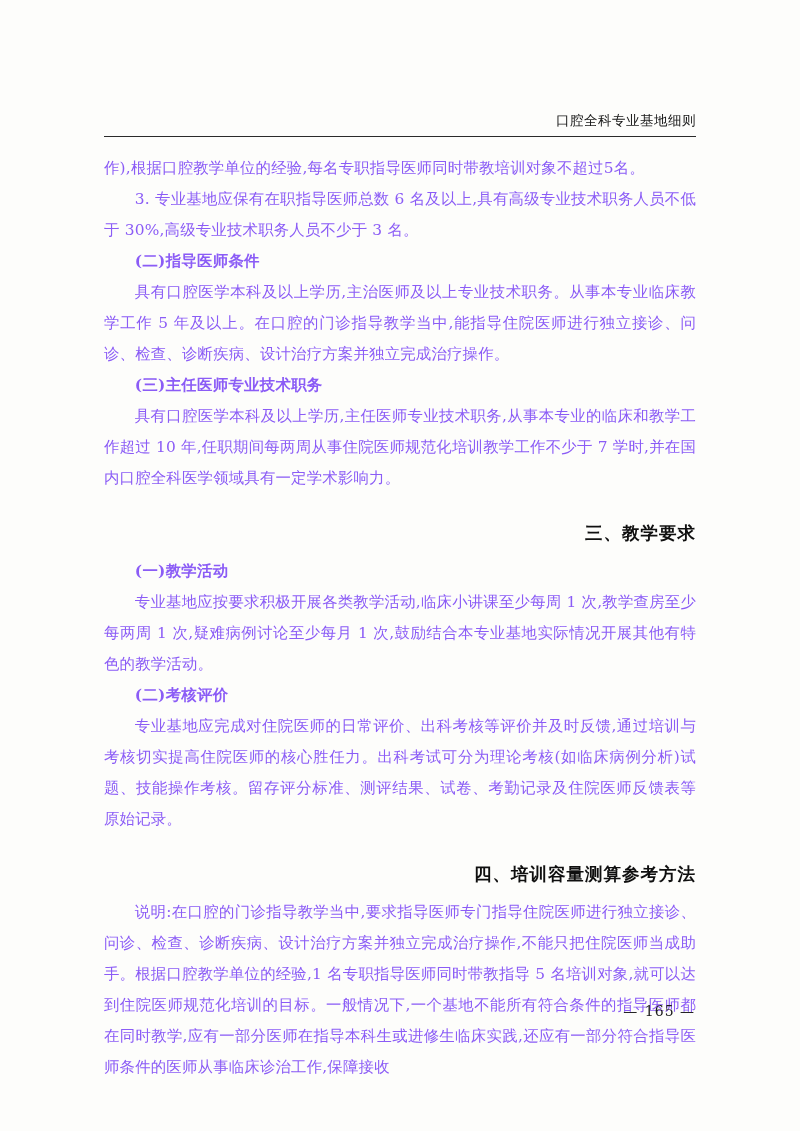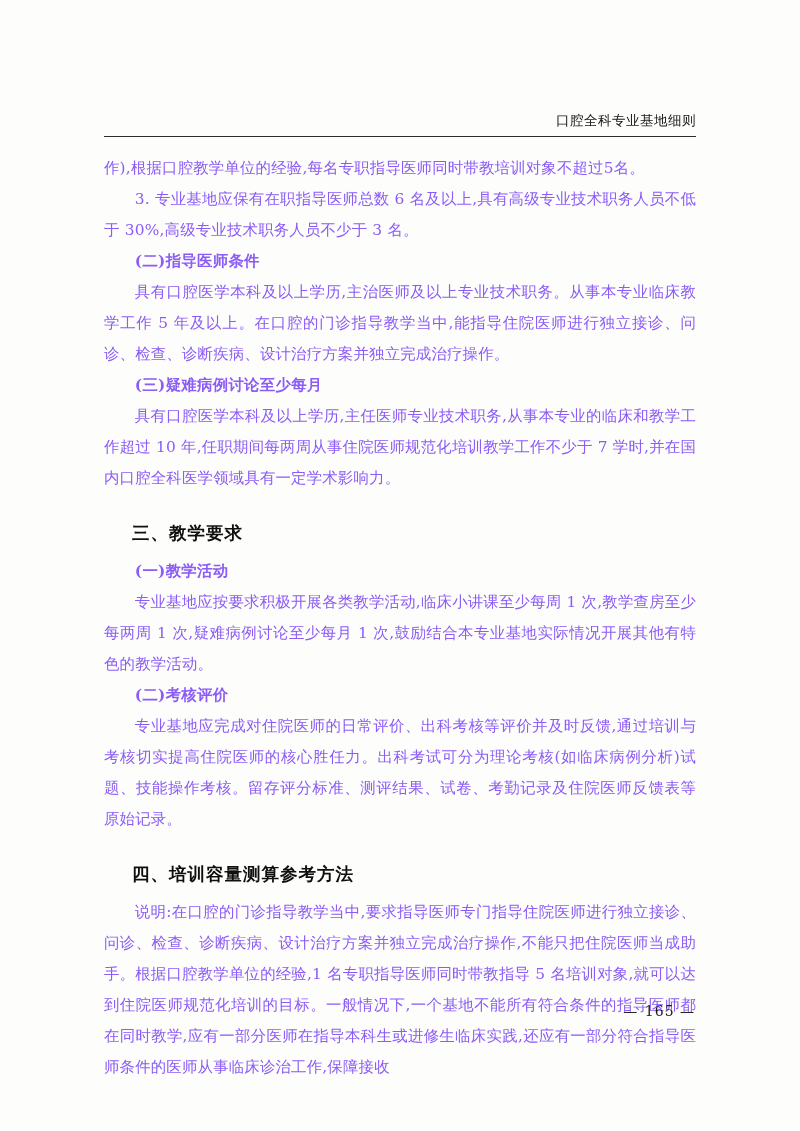--- a/index.html
+++ b/index.html
@@ -62,20 +62,21 @@
     letter-spacing: 0.3px;
   }
   h2.section {
     margin: 22px 0 6px 0;
     text-indent: 1.6em;
     font-size: 17.5px;
     line-height: 34px;
     font-weight: bold;
     letter-spacing: 1px;
     color: #0f0f0f;
+    text-align: right;
   }
   .footer {
     position: absolute;
     left: 104px;
     right: 104px;
     bottom: 112px;
     text-align: right;
     font-size: 14px;
     letter-spacing: 1px;
     color: #1a1a1a;
@@ -92,21 +93,21 @@
     <div class="header">口腔全科专业基地细则</div>
     <hr class="header-rule">
 
     <p class="noindent">作),根据口腔教学单位的经验,每名专职指导医师同时带教培训对象不超过5名。</p>
 
     <p class="indent">3. 专业基地应保有在职指导医师总数 6 名及以上,具有高级专业技术职务人员不低于 30%,高级专业技术职务人员不少于 3 名。</p>
 
     <p class="sub-head">(二)指导医师条件</p>
     <p class="indent">具有口腔医学本科及以上学历,主治医师及以上专业技术职务。从事本专业临床教学工作 5 年及以上。在口腔的门诊指导教学当中,能指导住院医师进行独立接诊、问诊、检查、诊断疾病、设计治疗方案并独立完成治疗操作。</p>
 
-    <p class="sub-head">(三)疑难病例讨论至少每月</p>
+    <p class="sub-head">(三)主任医师专业技术职务</p>
     <p class="indent">具有口腔医学本科及以上学历,主任医师专业技术职务,从事本专业的临床和教学工作超过 10 年,任职期间每两周从事住院医师规范化培训教学工作不少于 7 学时,并在国内口腔全科医学领域具有一定学术影响力。</p>
 
     <h2 class="section">三、教学要求</h2>
 
     <p class="sub-head">(一)教学活动</p>
     <p class="indent">专业基地应按要求积极开展各类教学活动,临床小讲课至少每周 1 次,教学查房至少每两周 1 次,疑难病例讨论至少每月 1 次,鼓励结合本专业基地实际情况开展其他有特色的教学活动。</p>
 
     <p class="sub-head">(二)考核评价</p>
     <p class="indent">专业基地应完成对住院医师的日常评价、出科考核等评价并及时反馈,通过培训与考核切实提高住院医师的核心胜任力。出科考试可分为理论考核(如临床病例分析)试题、技能操作考核。留存评分标准、测评结果、试卷、考勤记录及住院医师反馈表等原始记录。</p>
 

